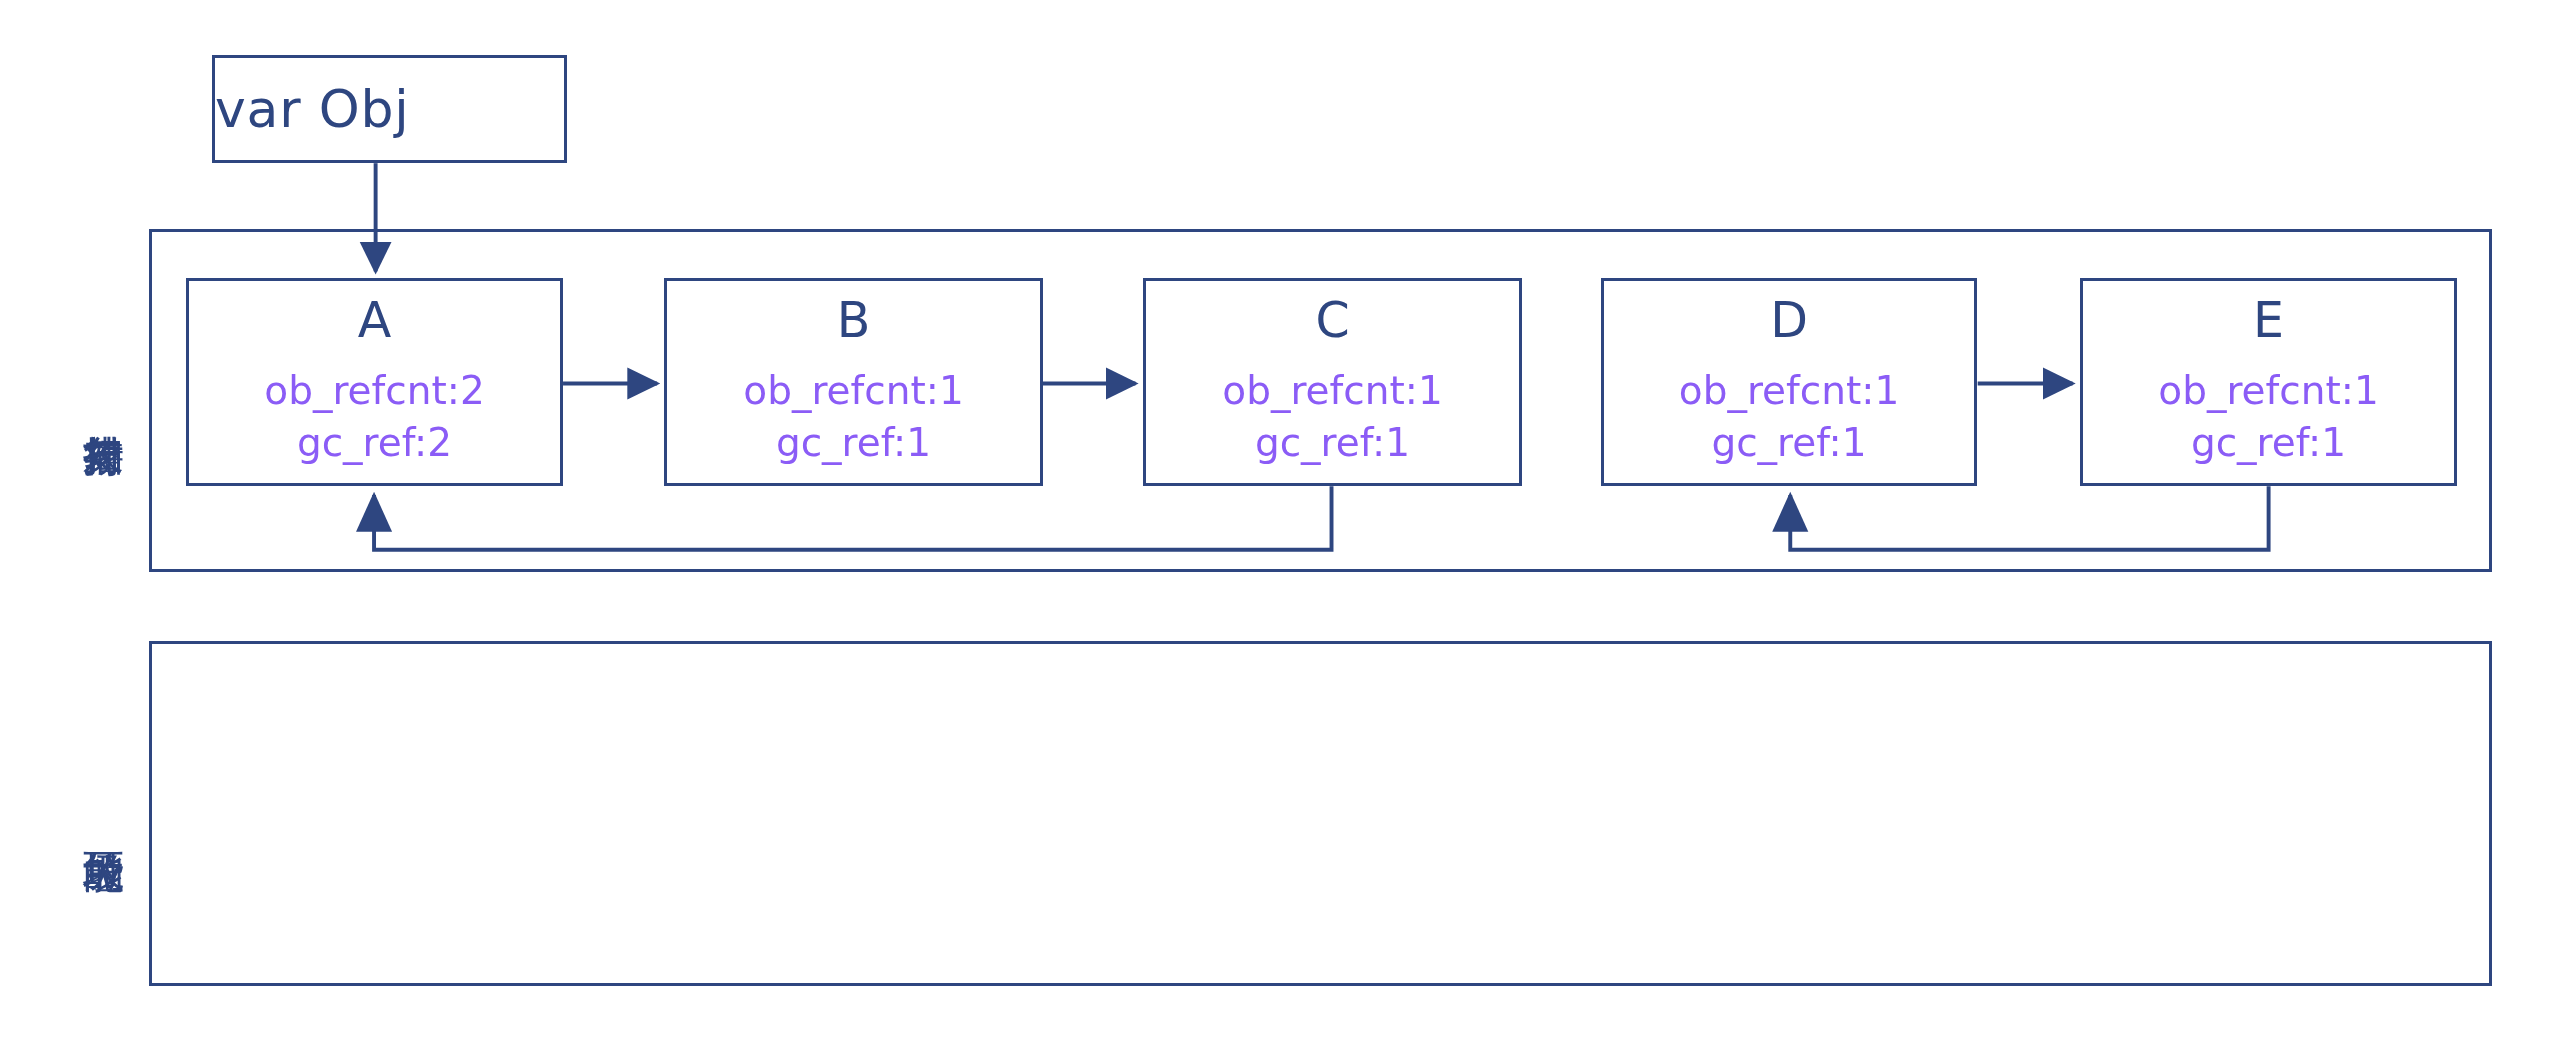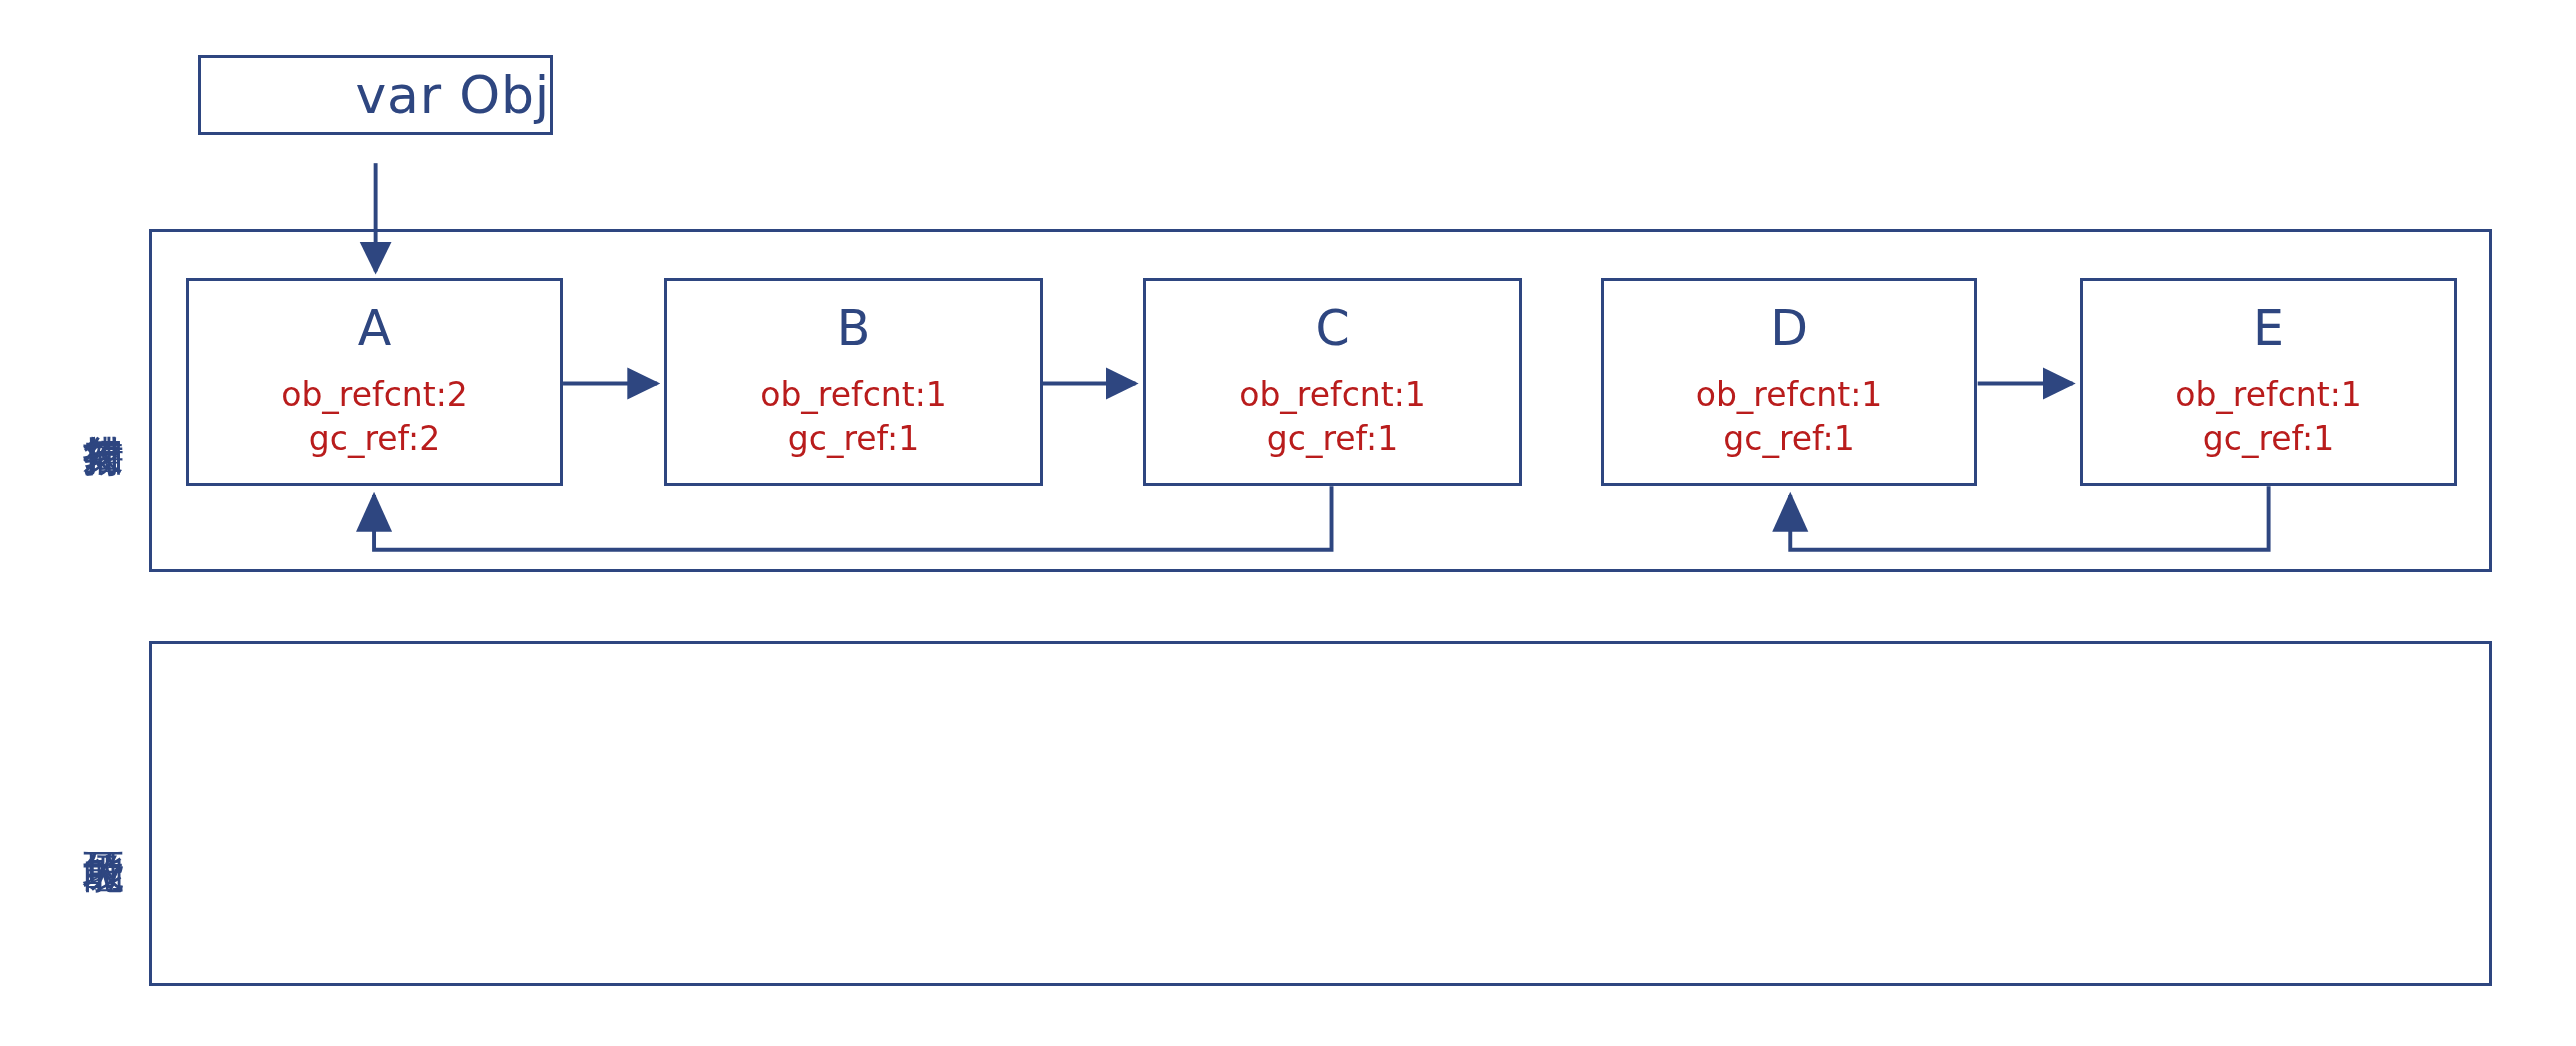--- a/index.html
+++ b/index.html
@@ -6,29 +6,29 @@
   body{width:2576px;height:1047px;position:relative;overflow:hidden;
        font-family:"DejaVu Sans","Liberation Sans",sans-serif;}
 
   #stage{position:absolute;left:0;top:0;width:2576px;height:1047px;}
 
   
   .box{position:absolute;box-sizing:border-box;border:3.9px solid #2E4680;background:#ffffff;}
   .group{position:absolute;box-sizing:border-box;border:3.9px solid #2E4680;background:transparent;}
 
   
-  #varobj{left:198px;top:55px;width:355px;height:80px;
-          display:flex;align-items:center;justify-content:flex-end;}
+  #varobj{left:212px;top:55px;width:355px;height:108px;
+          display:flex;align-items:center;justify-content:flex-start;}
   #varobj .txt{font-size:52px;color:#2E4680;letter-spacing:0.8px;line-height:1;}
 
   
   .node{top:278px;height:208px;display:flex;flex-direction:column;
         align-items:center;justify-content:center;}
   .node .nname{font-size:49px;color:#2E4680;line-height:1;margin-bottom:20.4px;}
-  .node .nline{font-size:33px;color:#b91c1c;line-height:1.32;}
+  .node .nline{font-size:39px;color:#8b5cf6;line-height:1.32;}
 
   #node-a{left:186px;width:377px;}
   #node-b{left:664px;width:379px;}
   #node-c{left:1143px;width:379px;}
   #node-d{left:1601px;width:376px;}
   #node-e{left:2080px;width:377px;}
 
   
   #grp-scan{left:149px;top:229px;width:2343px;height:343px;}
   #grp-garbage{left:149px;top:641px;width:2343px;height:345px;}

